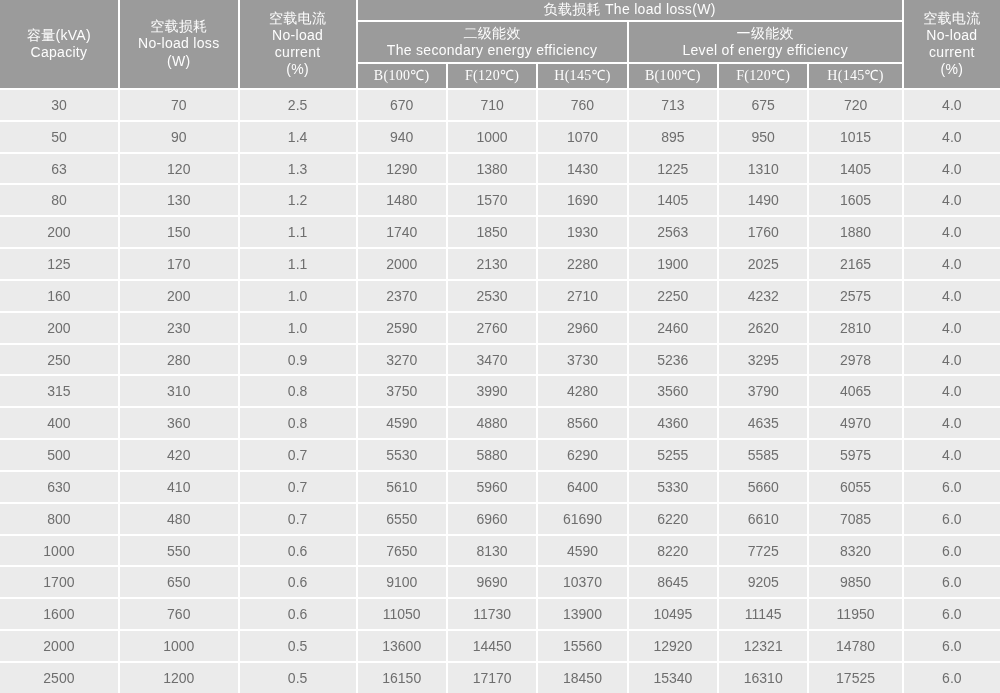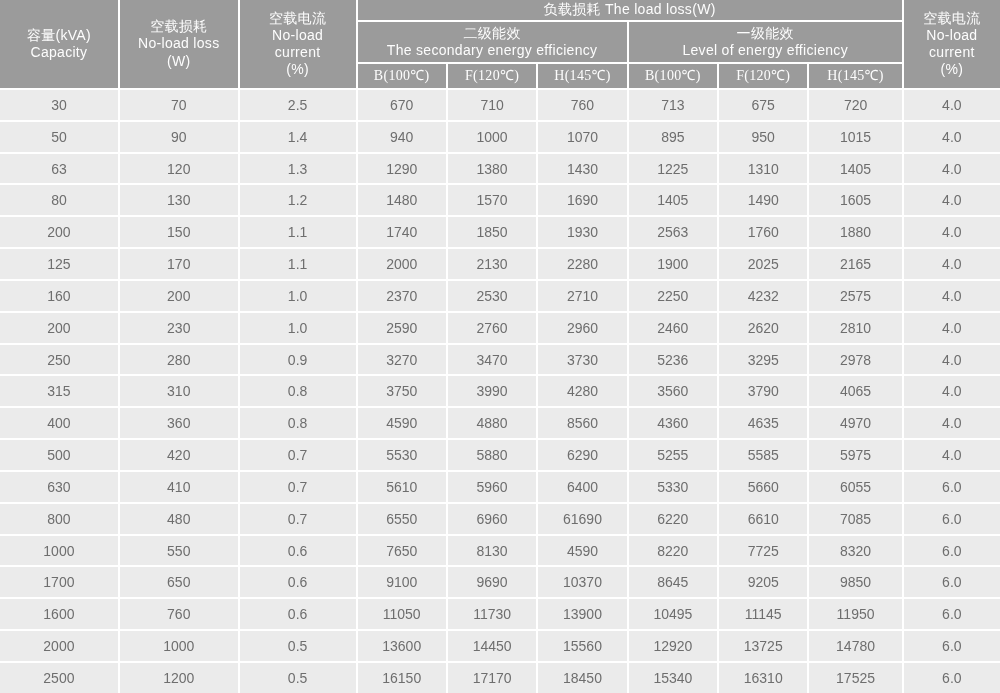--- a/index.html
+++ b/index.html
@@ -313,21 +313,21 @@
           <td>6.0</td>
         </tr>
         <tr>
           <td>2000</td>
           <td>1000</td>
           <td>0.5</td>
           <td>13600</td>
           <td>14450</td>
           <td>15560</td>
           <td>12920</td>
-          <td>13725</td>
+          <td>12321</td>
           <td>14780</td>
           <td>6.0</td>
         </tr>
         <tr>
           <td>2500</td>
           <td>1200</td>
           <td>0.5</td>
           <td>16150</td>
           <td>17170</td>
           <td>18450</td>

